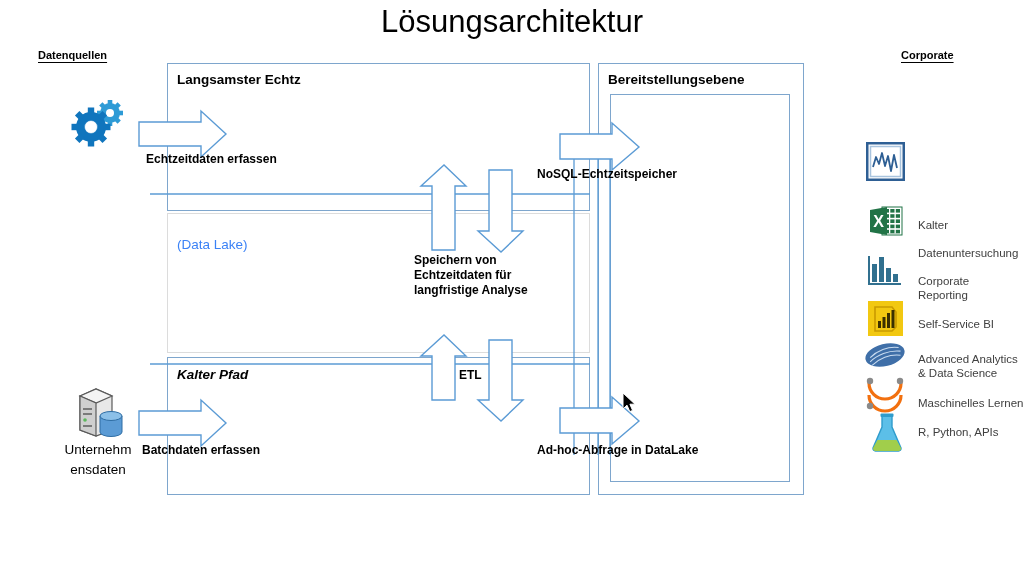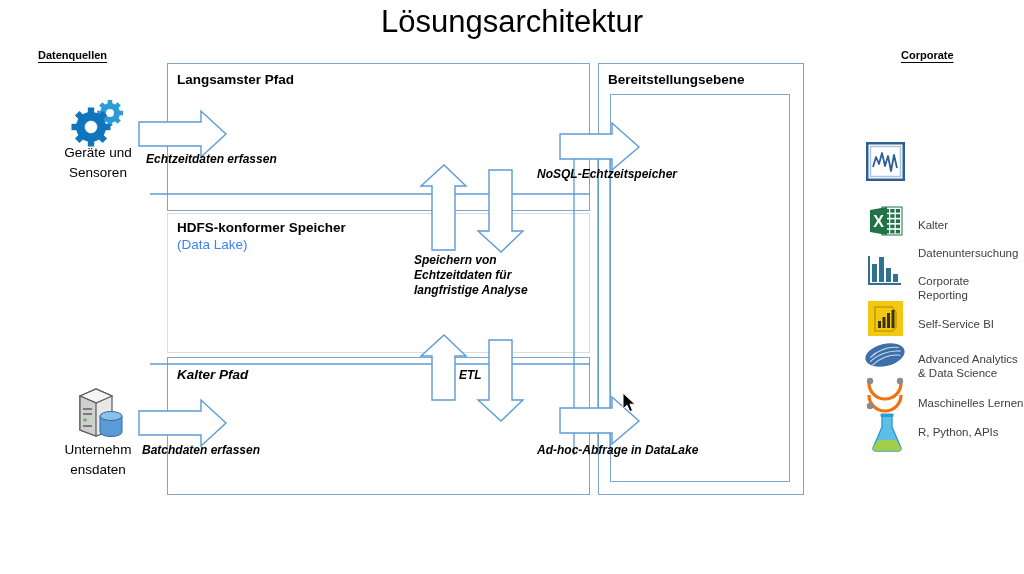--- a/index.html
+++ b/index.html
@@ -67,21 +67,20 @@
   }
 
   
   .flow-label {
     position: absolute;
     font-size: 12px;
     font-weight: bold;
     color: #000000;
     white-space: nowrap;
     line-height: 15px;
-    font-style: italic;
   }
   .flow-label-multi { white-space: normal; }
 
   
   .src-label {
     position: absolute;
     font-size: 13.5px;
     color: #000000;
     text-align: center;
     line-height: 20px;
@@ -109,24 +108,23 @@
 <body>
 
 <div id="canvas">
 
   <div class="abs" id="page-title">Lösungsarchitektur</div>
 
   <div class="abs col-heading" style="left:38px; top:49px;">Datenquellen</div>
   <div class="abs col-heading" style="left:901px; top:49px;">Corporate</div>
 
   <div class="abs box" style="left:167px; top:63px; width:423px; height:148px;"></div>
-  <div class="box-title" style="left:177px; top:72px;">Langsamster Pfad</div>
+  <div class="box-title" style="left:177px; top:72px;">Langsamster Echtz</div>
 
   <div class="abs box-grey" style="left:167px; top:213px; width:423px; height:140px;"></div>
-  <div class="box-title" style="left:177px; top:220px;">HDFS-konformer Speicher</div>
   <div class="box-subtitle" style="left:177px; top:237px;">(Data Lake)</div>
 
   <div class="abs box" style="left:167px; top:357px; width:423px; height:138px;"></div>
   <div class="box-title" style="left:177px; top:367px;font-style:italic;">Kalter Pfad</div>
 
   <div class="abs box" style="left:598px; top:63px; width:206px; height:432px;"></div>
   <div class="box-title" style="left:608px; top:72px;">Bereitstellungsebene</div>
 
   <div class="abs box" style="left:610px; top:94px; width:180px; height:388px;"></div>
 
@@ -202,22 +200,20 @@
             <rect x="-3.2" y="12.5" width="6.4" height="7" transform="rotate(45)"></rect>
             <rect x="-19.5" y="-3.2" width="7" height="6.4" transform="rotate(45)"></rect>
             <rect x="12.5" y="-3.2" width="7" height="6.4" transform="rotate(45)"></rect>
           </g>
         </g>
         <circle r="6.5" fill="#ffffff"></circle>
         <circle r="6.5" fill="none" stroke="#1075bd" stroke-width="0.5"></circle>
       </g>
     </svg>
   </div>
-  <div class="src-label" style="left:22px; top:143px; width:152px; white-space:pre-line;">Geräte und
-Sensoren</div>
 
   <div class="abs" style="left:70px; top:386px; width:58px; height:52px;">
     <svg width="58" height="52" viewBox="0 0 58 52">
 
       <path d="M 10 10 L 26 3 L 42 10 L 42 44 L 26 50 L 10 44 Z" fill="#e8e8e8" stroke="#5a5a5a" stroke-width="1.2"></path>
       <path d="M 10 10 L 26 3 L 42 10 L 26 17 Z" fill="#f4f4f4" stroke="#5a5a5a" stroke-width="1.2"></path>
       <path d="M 10 10 L 26 17 L 26 50 L 10 44 Z" fill="#cfcfcf" stroke="#5a5a5a" stroke-width="1.2"></path>
       <rect x="13" y="22" width="9" height="2" fill="#7a7a7a"></rect>
       <rect x="13" y="27" width="9" height="2" fill="#7a7a7a"></rect>
       <circle cx="15" cy="34" r="1.8" fill="#5cb85c"></circle>

